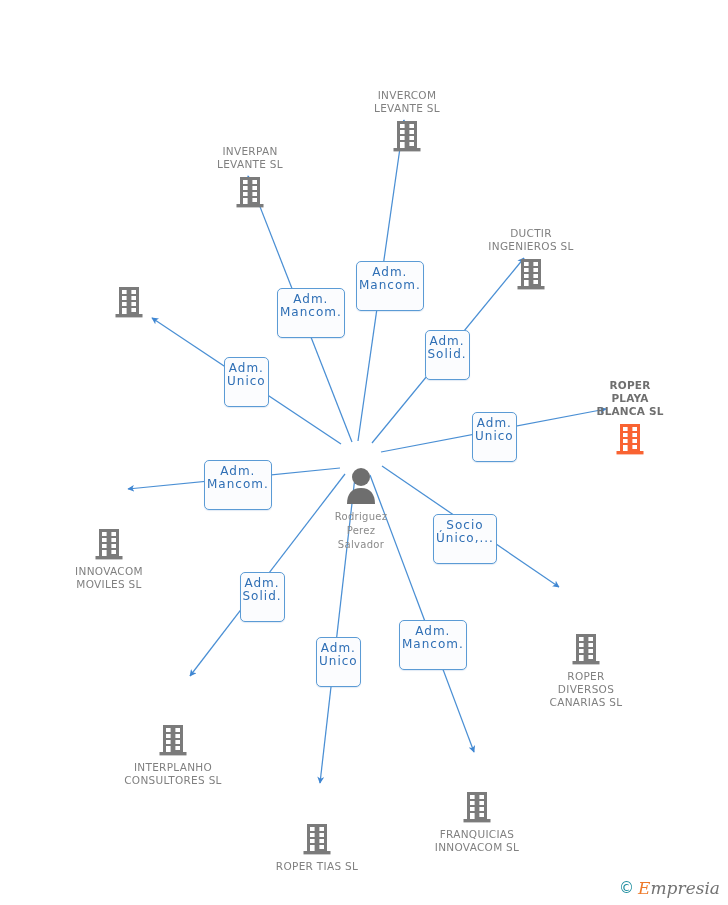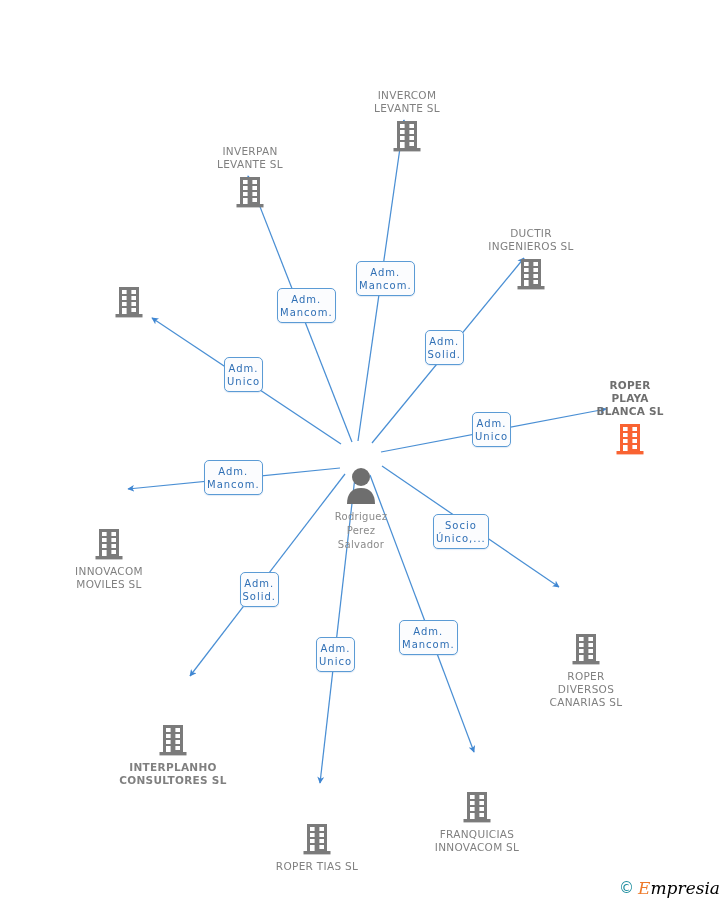--- a/index.html
+++ b/index.html
@@ -60,25 +60,25 @@
   }
 
   
   .rel {
     position: absolute;
     box-sizing: border-box;
     background: #fbfcfe;
     border: 1px solid #5b9bd5;
     border-radius: 5px;
     color: #2f6fb5;
-    font-size: 10px;
+    font-size: 12px;
     letter-spacing: 1px;
     line-height: 13px;
     text-align: center;
-    padding: 4px 2px 3px 2px;
+    padding: 4px 2px 18px 2px;
     white-space: pre-line;
     box-shadow: 0 1px 1px rgba(90,140,200,.18);
   }
 
   
   #watermark {
     position: absolute;
     right: 8px;
     bottom: 8px;
     display: flex;
@@ -91,21 +91,21 @@
     color: #1f8fa0;
     line-height: 1;
   }
   #watermark .brand {
     font-family: "DejaVu Serif", serif;
     font-style: italic;
     font-size: 17px;
     color: #ee7a2a;
     line-height: 1;
   }
-  #watermark .brand .rest { color: #000000; }
+  #watermark .brand .rest { color: #737373; }
 </style>
 </head>
 <body>
 
 <div id="canvas">
 
   <svg id="edges" viewBox="0 0 728 905" xmlns="http://www.w3.org/2000/svg">
     <defs>
       <marker id="arrow" viewBox="0 0 10 10" refX="9" refY="5" markerWidth="5.5" markerHeight="5.5" orient="auto-start-reverse">
         <path d="M 0 0 L 10 5 L 0 10 L 2.6 5 z" fill="#3f86d2"></path>
@@ -254,21 +254,21 @@
             <rect x="17.4" y="11" width="4.6" height="4" fill="#fff"></rect>
             <rect x="8" y="17" width="4.6" height="4" fill="#fff"></rect>
             <rect x="17.4" y="17" width="4.6" height="4" fill="#fff"></rect>
             <rect x="8" y="23" width="4.6" height="6" fill="#fff"></rect>
             <rect x="17.4" y="23" width="4.6" height="4" fill="#fff"></rect>
           </svg></span>
         <span class="caption">ROPER
 DIVERSOS
 CANARIAS SL</span>
       </div>
-      <div class="node label-bottom" style="left: 173px; top: 687px; font-weight: bold;">
+      <div class="node label-bottom" style="left: 173px; top: 687px;">
         <span class="glyph"><svg width="30" height="34" viewBox="0 0 30 34" xmlns="http://www.w3.org/2000/svg">
             <rect x="5" y="2" width="20" height="27" fill="#7b7b7b"></rect>
             <rect x="1.5" y="29" width="27" height="3.4" fill="#7b7b7b"></rect>
             <rect x="8" y="5" width="4.6" height="4" fill="#fff"></rect>
             <rect x="17.4" y="5" width="4.6" height="4" fill="#fff"></rect>
             <rect x="8" y="11" width="4.6" height="4" fill="#fff"></rect>
             <rect x="17.4" y="11" width="4.6" height="4" fill="#fff"></rect>
             <rect x="8" y="17" width="4.6" height="4" fill="#fff"></rect>
             <rect x="17.4" y="17" width="4.6" height="4" fill="#fff"></rect>
             <rect x="8" y="23" width="4.6" height="6" fill="#fff"></rect>

